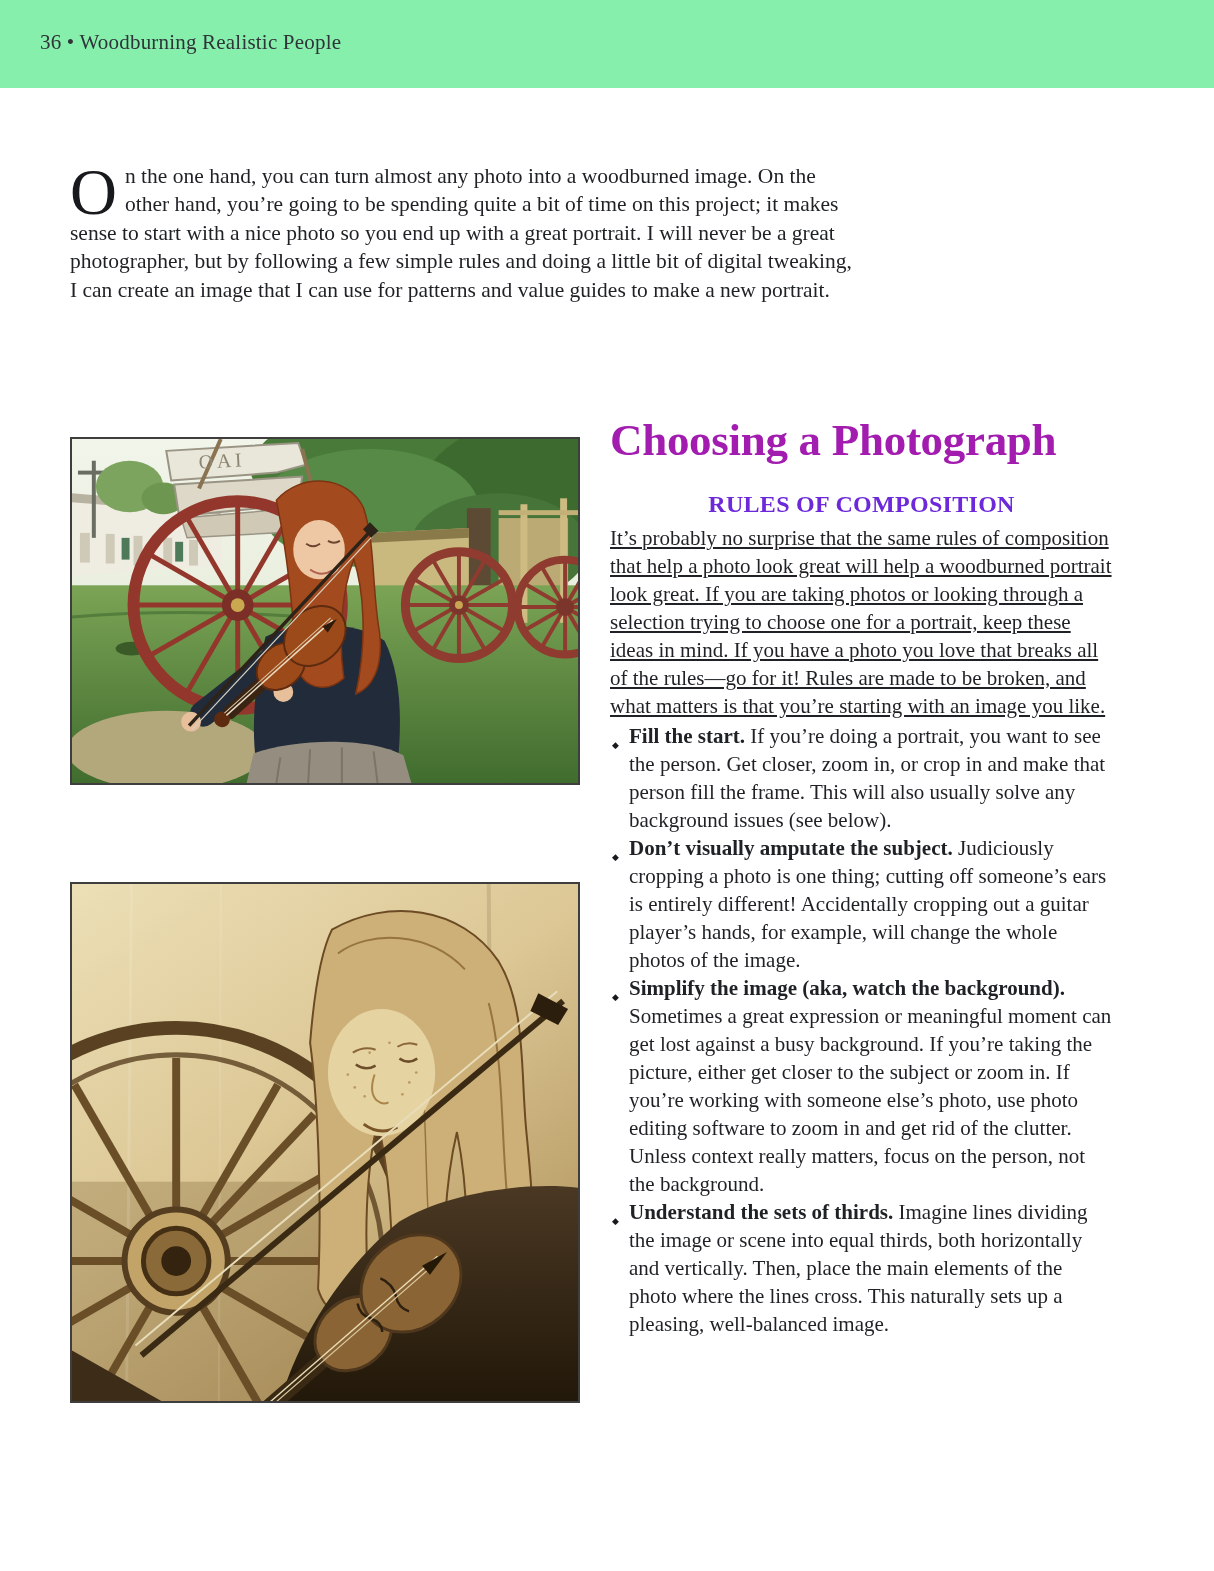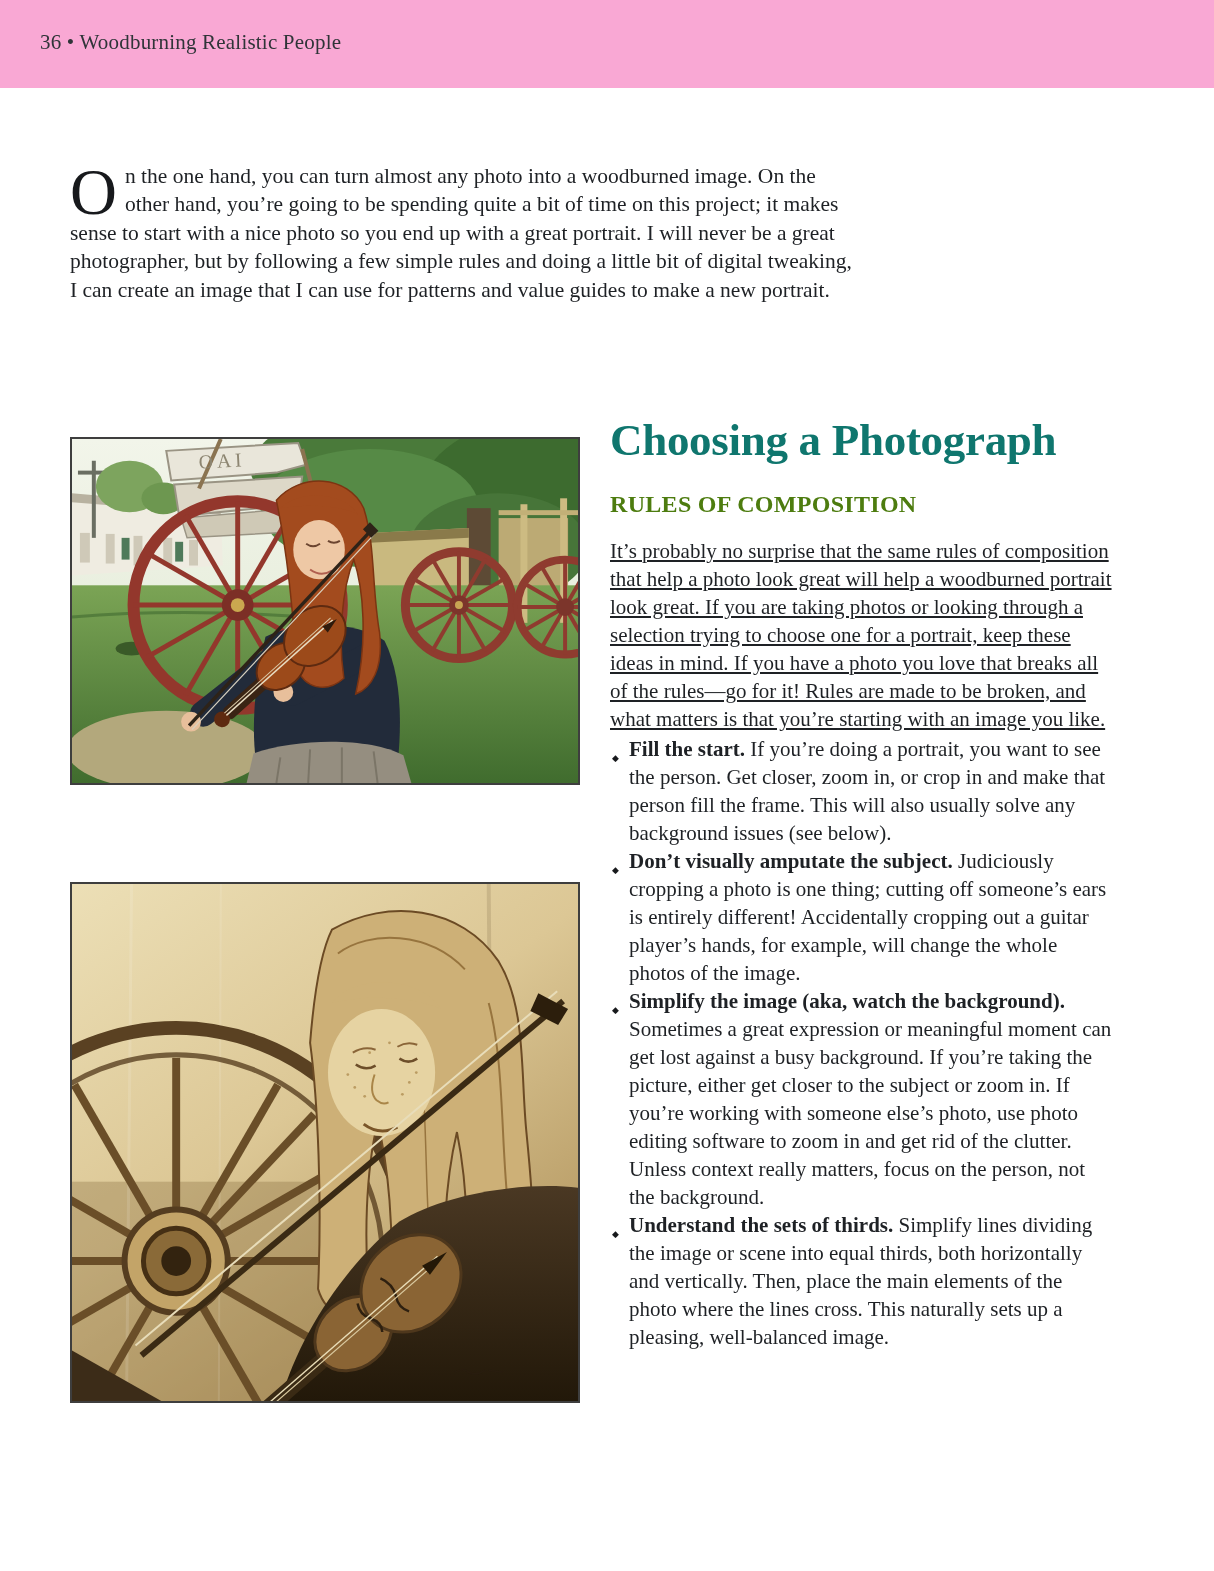--- a/index.html
+++ b/index.html
@@ -1,38 +1,38 @@
 <!DOCTYPE html>
 <html><head>
 <meta charset="utf-8">
 <style>
   html,body{margin:0;padding:0;background:#ffffff;}
   .page{position:relative;width:1214px;height:1571px;background:#ffffff;overflow:hidden;
         font-family:"Liberation Serif", serif;color:#1e2125;}
 
   
-  .band{position:absolute;left:0;top:0;width:1214px;height:88px;background:#f9a8d4;}
+  .band{position:absolute;left:0;top:0;width:1214px;height:88px;background:#86efac;}
   .band .runhead{position:absolute;left:40px;top:30px;font-size:21px;color:#2f3438;letter-spacing:.2px;}
 
   
   .intro{position:absolute;left:70px;top:140px;width:788px;font-size:21.5px;line-height:28.6px;color:#1e2125;}
   .dropcap{float:left;font-size:65px;line-height:52px;padding:4px 8px 0 0;color:#17191c;}
 
   
   .fig{position:absolute;box-sizing:border-box;border:2px solid #3e3e3e;background:#ddd;}
   .fig svg{display:block;width:100%;height:100%;}
   .photo{left:70px;top:437px;width:510px;height:348px;}
   .caption{position:absolute;left:70px;top:799px;width:512px;
            font-family:"Liberation Sans", sans-serif;font-size:17.5px;line-height:23px;color:#0c0c0c;}
   .artwork{left:70px;top:882px;width:510px;height:521px;}
 
   
   .rcol{position:absolute;left:610px;top:416px;width:503px;}
-  .title{font-size:45px;font-weight:700;color:#0f766e;letter-spacing:-.3px;line-height:1.08;margin:0 0 26px 0;}
-  .subhead{font-size:24px;font-weight:700;color:#4d7c0f;letter-spacing:.3px;margin:0 0 19px 0;}
+  .title{font-size:45px;font-weight:700;color:#a21caf;letter-spacing:-.3px;line-height:1.08;margin:0 0 26px 0;}
+  .subhead{font-size:24px;font-weight:700;color:#6d28d9;letter-spacing:.3px;margin:0 0 6px 0;text-align:center;}
   .rbody{font-size:21px;line-height:28px;margin:0;text-decoration:underline;}
   ul.rules{list-style:none;margin:2px 0 0 0;padding:0;font-size:21px;line-height:28px;}
   ul.rules li{position:relative;padding-left:19px;}
   .bmark{position:absolute;left:2px;top:9px;font-size:9px;color:#17191c;}
   .blead{font-weight:700;}
 </style>
 </head>
 <body>
 
 <div class="page">
@@ -299,18 +299,18 @@
         <span>Judiciously cropping a photo is one thing; cutting off someone’s ears is entirely different! Accidentally cropping out a guitar player’s hands, for example, will change the whole photos of the image.</span>
       </li>
       <li>
         <span class="bmark">◆</span>
         <span class="blead">Simplify the image (aka, watch the background).</span>
         <span>Sometimes a great expression or meaningful moment can get lost against a busy background. If you’re taking the picture, either get closer to the subject or zoom in. If you’re working with someone else’s photo, use photo editing software to zoom in and get rid of the clutter. Unless context really matters, focus on the person, not the background.</span>
       </li>
       <li>
         <span class="bmark">◆</span>
         <span class="blead">Understand the sets of thirds.</span>
-        <span>Simplify lines dividing the image or scene into equal thirds, both horizontally and vertically. Then, place the main elements of the photo where the lines cross. This naturally sets up a pleasing, well-balanced image.</span>
+        <span>Imagine lines dividing the image or scene into equal thirds, both horizontally and vertically. Then, place the main elements of the photo where the lines cross. This naturally sets up a pleasing, well-balanced image.</span>
       </li>
     </ul>
   </div>
 
 </div>
 
 </body></html>

